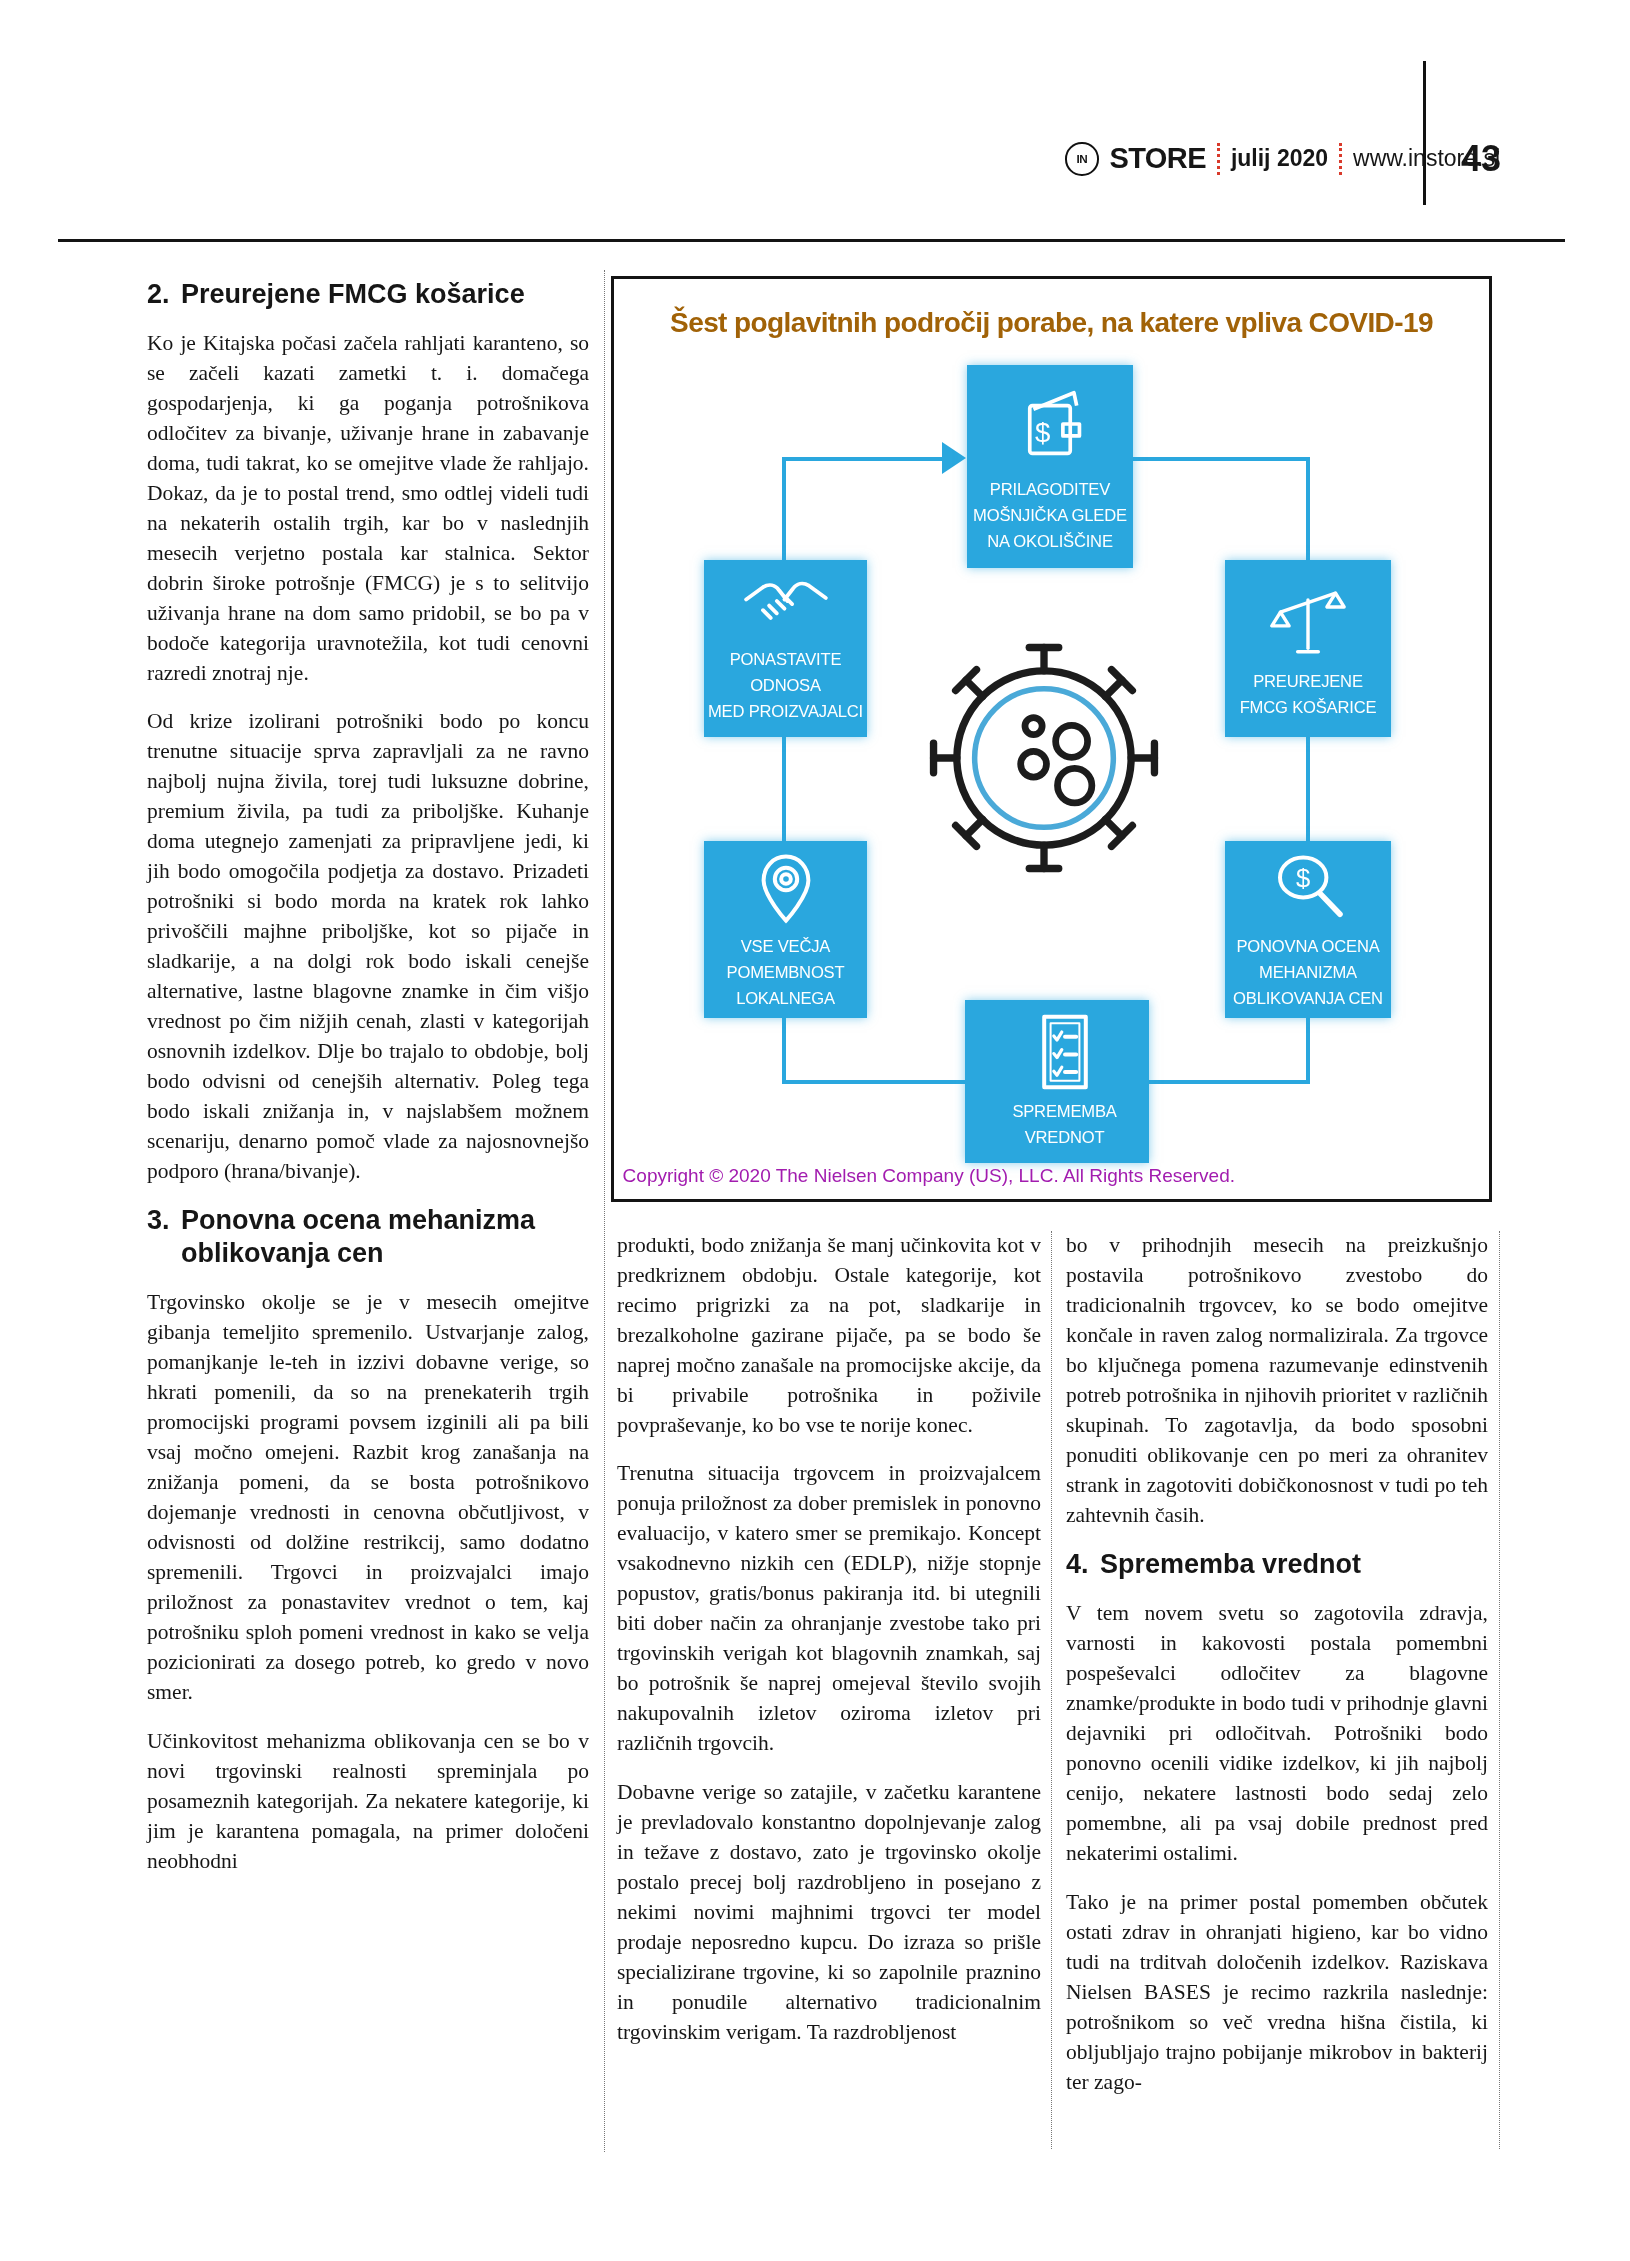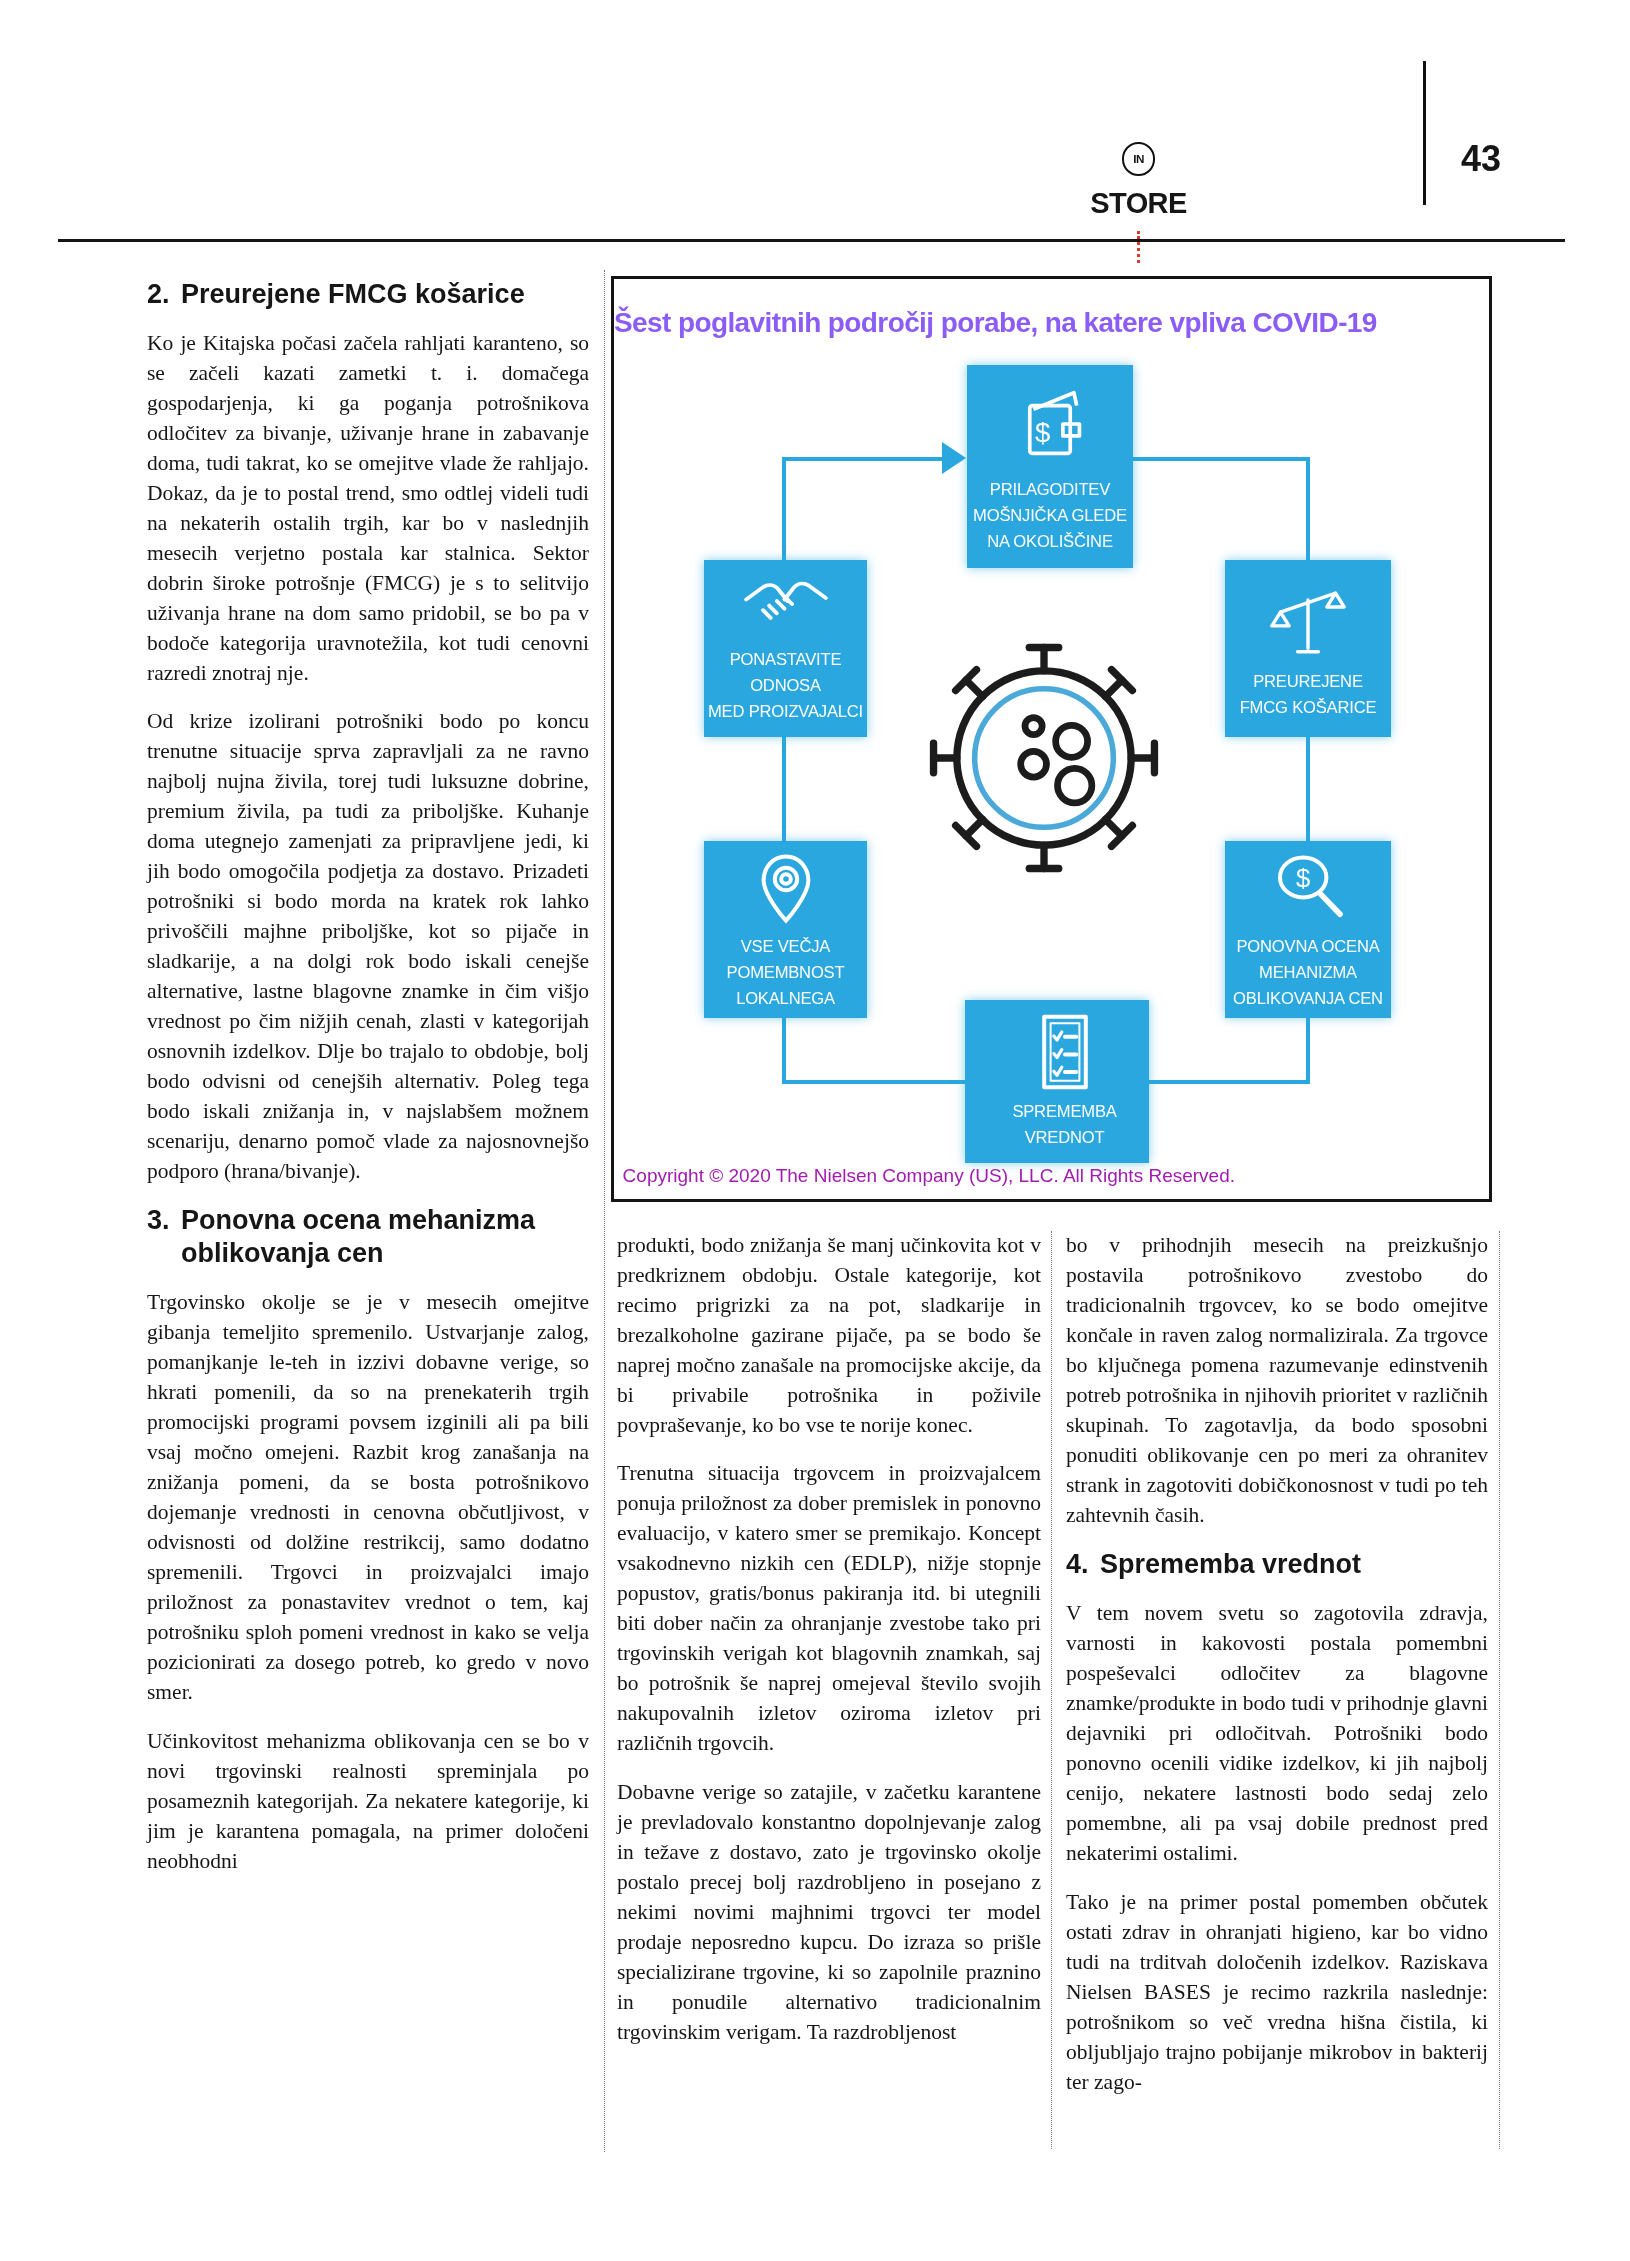--- a/index.html
+++ b/index.html
@@ -1,19 +1,19 @@
 <!DOCTYPE html>
 <html style="font-size:9.8px"><head>
 <meta charset="utf-8">
 <style>
   html,body{margin:0;padding:0;background:#e9e9e9;}
   .page{position:relative;width:1630px;height:2261px;background:#ffffff;overflow:hidden;
         font-family:"Liberation Serif", serif;color:#161616;}
   
-  .header-row{position:absolute;left:1065px;top:142px;display:flex;align-items:center;gap:11px;flex-direction:column;}
+  .header-row{position:absolute;left:1065px;top:142px;display:flex;align-items:center;gap:11px;}
   .logo-circle{width:29.5px;height:29.5px;border:2.5px solid #111;border-radius:50%;
         display:flex;align-items:center;justify-content:center;
         font-family:"Liberation Sans",sans-serif;font-weight:700;font-size:11.7px;letter-spacing:-0.6px;}
   .logo-store{font-family:"Liberation Sans",sans-serif;font-weight:700;font-size:29px;letter-spacing:-0.6px;}
   .hdr-sep{height:32px;border-left:3.1px dotted #d93a2b;}
   .hdr-issue{font-family:"Liberation Sans",sans-serif;font-weight:700;font-size:23px;}
   .hdr-site{font-family:"Liberation Sans",sans-serif;font-weight:400;font-size:23px;}
   .hdr-vline{position:absolute;left:1423px;top:61px;width:3.1px;height:144px;background:#111;}
   .hdr-page{position:absolute;left:1461px;top:138px;font-family:"Liberation Sans",sans-serif;
         font-weight:700;font-size:36px;}
@@ -27,22 +27,22 @@
   .bodyhead{display:flex;font-family:"Liberation Sans",sans-serif;font-weight:700;
         font-size:27px;line-height:33px;margin:8.6px 0 17px 0;text-align:left;}
   .h-num{flex:none;width:34px;}
   .dotted-rule{position:absolute;width:0;border-left:1.8px dotted #777;}
   .dr1{left:604px;top:270px;height:1882px;}
   .dr2{left:1051px;top:1231px;height:918px;}
   .dr3{left:1499px;top:1231px;height:918px;}
   
   .info-box{position:absolute;left:611px;top:276px;width:881px;height:926px;
         border:3.1px solid #141414;background:#fff;box-sizing:border-box;}
-  .info-title{position:absolute;left:0;right:0;top:28px;text-align:left;
-        font-family:"Liberation Sans",sans-serif;font-weight:700;font-size:28px;letter-spacing:-0.6px;color:#8b5cf6;}
+  .info-title{position:absolute;left:0;right:0;top:28px;text-align:center;
+        font-family:"Liberation Sans",sans-serif;font-weight:700;font-size:28px;letter-spacing:-0.6px;color:#a16207;}
   .node{position:absolute;background:#2aa7de;box-shadow:0 0 9.8px rgba(42,167,222,.55);
         display:flex;flex-direction:column;align-items:center;justify-content:center;gap:6.1px;}
   .node-label{font-family:"Liberation Sans",sans-serif;font-size:16.6px;line-height:26px;
         color:#fff;text-align:center;white-space:pre-line;letter-spacing:-0.2px;}
   .conn{position:absolute;background:#2aa7de;}
   .arrow-right{position:absolute;width:0;height:0;border-top:16.6px solid transparent;
         border-bottom:16.6px solid transparent;border-left:24.6px solid #2aa7de;}
   .copyright{position:absolute;left:8.6px;top:886px;font-family:"Liberation Sans",sans-serif;
         font-size:19px;color:#a21caf;}
   .virus{position:absolute;left:295px;top:344px;}

